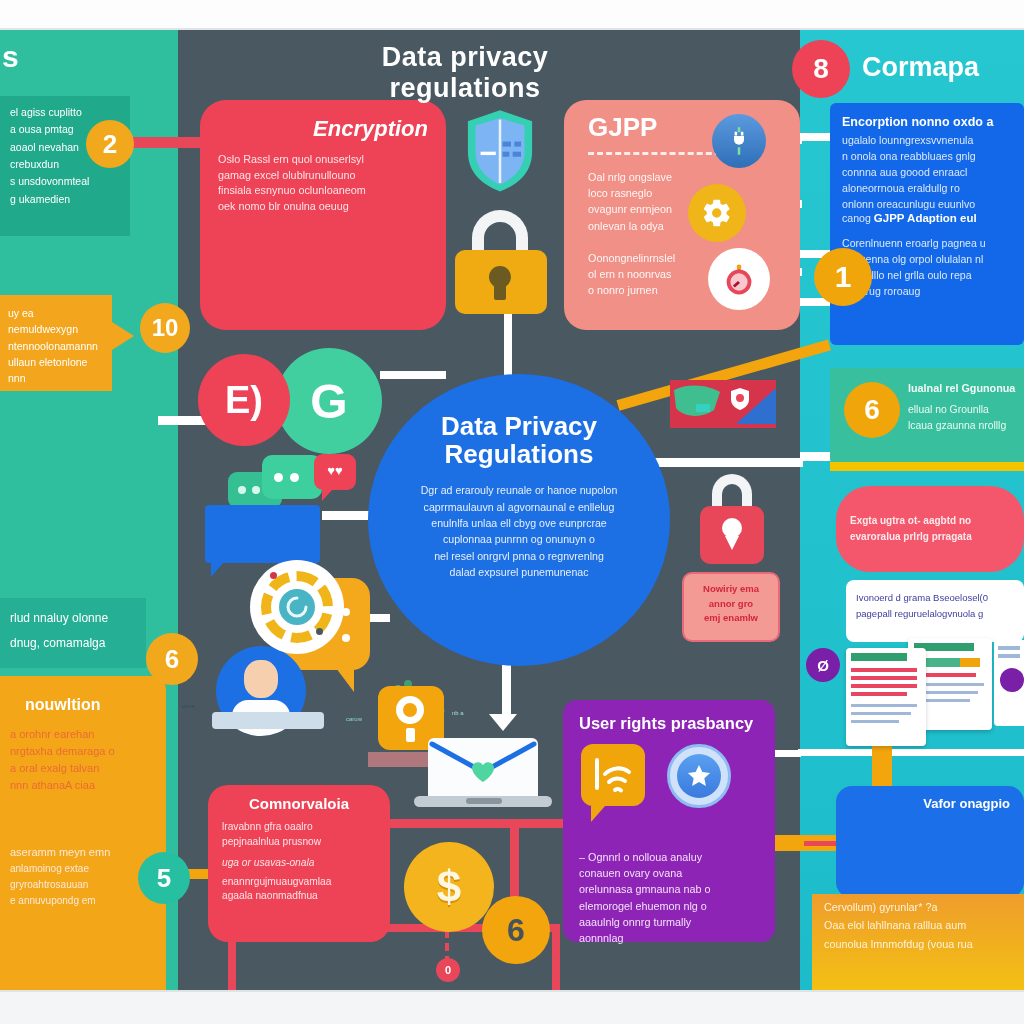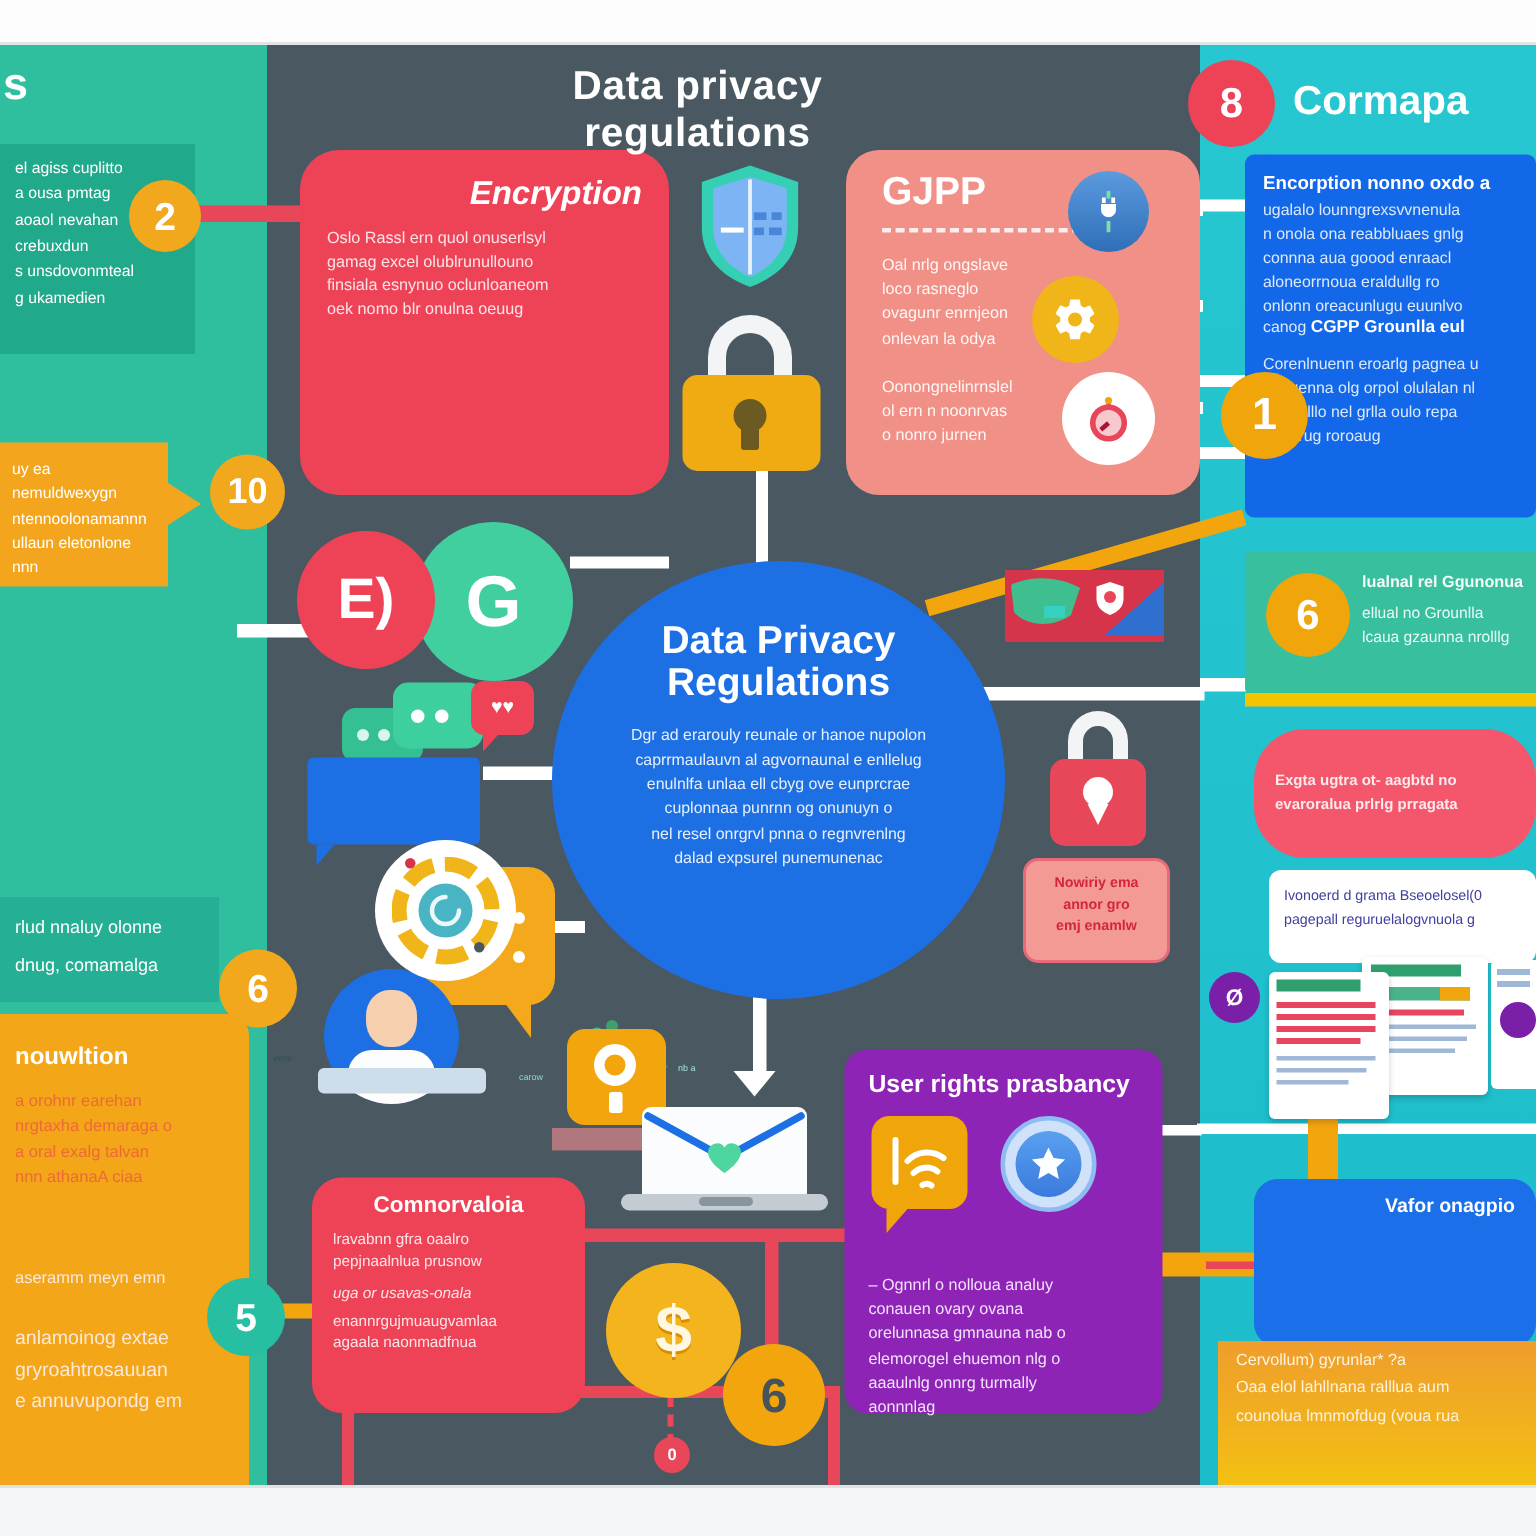--- a/index.html
+++ b/index.html
@@ -72,27 +72,27 @@
 nnn</div>
   <div class="tail" style="left:112px;top:322px;border-top:14px solid transparent;border-bottom:14px solid transparent;border-left:22px solid #f3a61d;z-index:2;"></div>
   <div class="c" style="left:140px;top:303px;width:50px;height:50px;background:#f2a81c;font-size:24px;z-index:3;">10</div>
 
 
   <div class="box w pre" style="left:0;top:598px;width:146px;height:70px;background:#25af94;padding:8px 10px;font-size:12px;line-height:2.1;">rlud nnaluy olonne
 dnug, comamalga</div>
   <div class="c" style="left:146px;top:633px;width:52px;height:52px;background:#f2a81c;font-size:26px;z-index:3;">6</div>
 
   <div class="box" style="left:0;top:676px;width:166px;height:314px;background:#f3a617;border-top-right-radius:14px;padding:20px 10px;">
-    <div class="b w" style="font-size:16px;">nouwltion</div>
+    <div class="b w" style="font-size:16px;margin-left:15px;">nouwltion</div>
     <div class="pre" style="margin-top:12px;font-size:11px;line-height:1.55;color:#ed6a36;">a orohnr earehan
 nrgtaxha demaraga o
 a oral exalg talvan
 nnn athanaA ciaa</div>
     <div class="pre" style="margin-top:52px;font-size:11px;color:#fde8da;">aseramm meyn emn</div>
-    <div class="pre" style="margin-top:24px;font-size:13px;line-height:1.6;color:#fde8da;">anlamoinog extae
+    <div class="pre" style="margin-top:3px;font-size:10px;line-height:1.6;color:#fde8da;">anlamoinog extae
 gryroahtrosauuan
 e annuvupondg em</div>
   </div>
   <div class="c" style="left:138px;top:852px;width:52px;height:52px;background:#27bfa2;font-size:26px;z-index:3;">5</div>
 
   <div class="box" style="left:200px;top:100px;width:246px;height:230px;background:#ee4357;border-radius:26px;padding:16px 18px;">
     <div class="b w" style="text-align:right;font-size:22px;font-style:italic;">Encryption</div>
     <div class="pre" style="margin-top:10px;font-size:10.8px;line-height:1.45;color:#fde3e6;">Oslo Rassl ern quol onuserlsyl
 gamag excel olublrunullouno
 finsiala esnynuo oclunloaneom
@@ -308,21 +308,21 @@
 
   <div class="box" style="left:830px;top:103px;width:194px;height:242px;background:#1268e8;border-radius:6px;padding:12px 12px;">
     <div class="b w" style="font-size:12.5px;">Encorption nonno oxdo a</div>
     <div class="pre" style="margin-top:4px;font-size:10.6px;line-height:1.5;color:#dce9fc;">ugalalo lounngrexsvvnenula
 n onola ona reabbluaes gnlg
 connna aua goood enraacl
 aloneorrnoua eraldullg ro
 onlonn oreacunlugu euunlvo</div>
     <div style="font-size:10.6px;color:#dce9fc;">
       <span>canog</span>
-      <span class="b w" style="font-size:11.5px;">CGPP Grounlla eul</span>
+      <span class="b w" style="font-size:11.5px;">GJPP Adaption eul</span>
     </div>
     <div class="pre" style="margin-top:12px;font-size:10.6px;line-height:1.5;color:#dce9fc;">Corenlnuenn eroarlg pagnea u
 neggenna olg orpol olulalan nl
 eonnolllo nel grlla oulo repa
 opearug roroaug</div>
   </div>
   <div class="c b" style="left:814px;top:248px;width:58px;height:58px;background:#f0a50a;font-size:30px;z-index:3;">1</div>
 
   <div class="box" style="left:830px;top:368px;width:194px;height:94px;background:#38bf9e;border-radius:3px;padding:14px 8px 0 78px;">
     <div class="b pre" style="font-size:10.8px;color:#f2fbf8;">lualnal rel Ggunonua</div>

